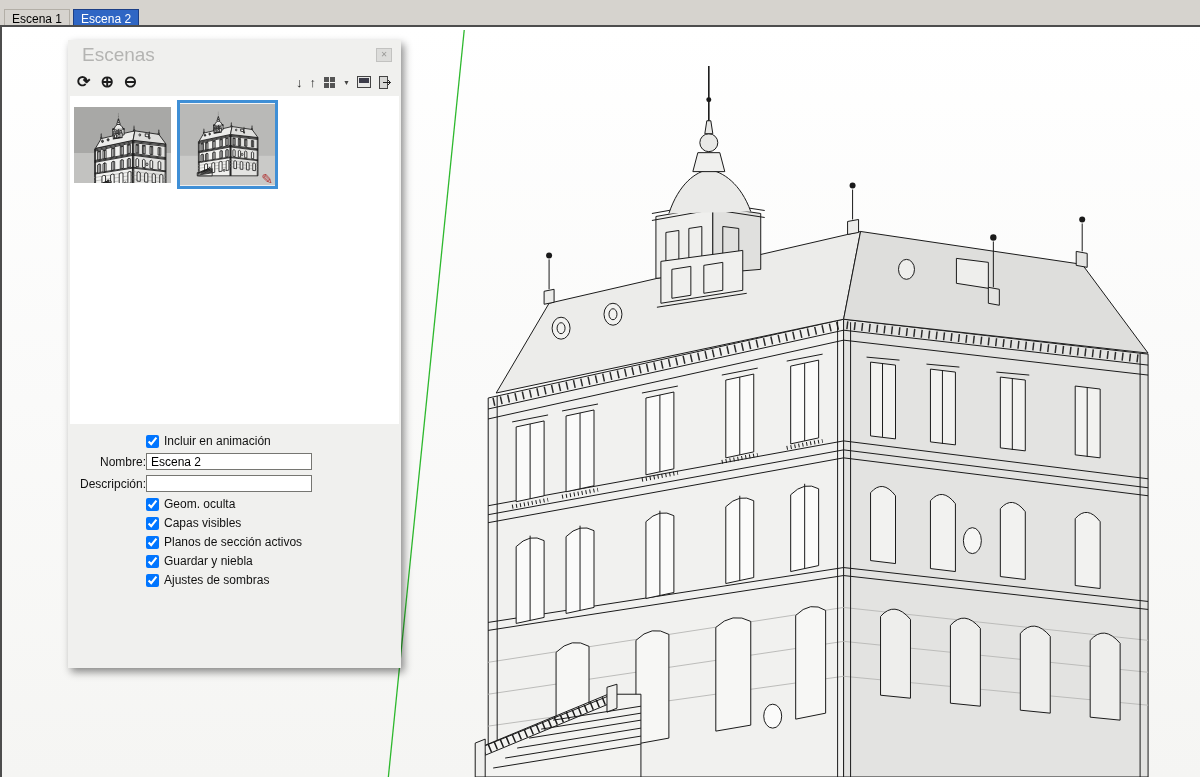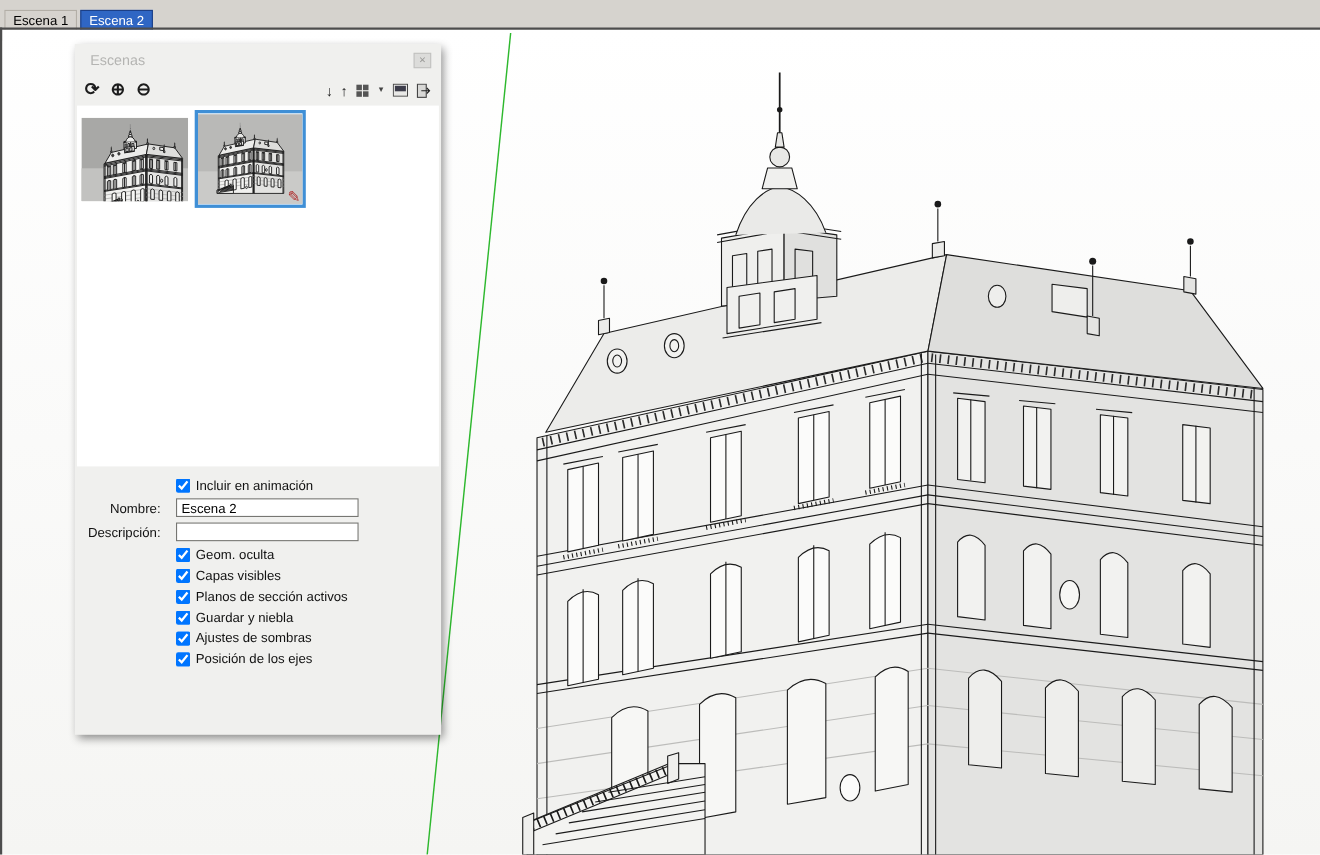--- a/index.html
+++ b/index.html
@@ -31,21 +31,21 @@
   .viewport svg.vp { display:block; width:100%; height:100%; }
 
   
   .panel {
     position:absolute; left:68px; top:40px; width:333px; height:628px;
     background:var(--panel-bg,#f0f0ee); box-shadow:3px 4px 8px rgba(0,0,0,.45);
     font-size:12px; color:#000;
   }
   .panel-title {
     height:30px; line-height:30px; padding-left:14px;
-    color:#b4b4b2; font-size:13px;
+    color:#b4b4b2; font-size:19px;
   }
   .close-btn {
     position:absolute; top:8px; right:9px; width:16px; height:14px;
     background:#dcdcda; border:1px solid #c2c2c0; color:#9a9a98;
     font-size:8px; line-height:12px; text-align:center; cursor:pointer;
   }
   .toolbar { display:flex; align-items:center; height:24px; padding:0 9px; }
   .tb-left  { display:flex; gap:10px; align-items:center; }
   .tb-right { margin-left:auto; display:flex; gap:7px; align-items:center; }
   .icon-btn { cursor:pointer; line-height:1; color:#1c1c1c; font-size:16px; font-weight:bold; }
@@ -63,21 +63,21 @@
   .thumb.selected {
     width:101px; height:89px; border:3px solid var(--selection-border,#3f8fd6);
   }
   .edit-pencil {
     position:absolute; right:2px; bottom:0px;
     color:var(--edit-pencil,#b03030); font-size:14px; line-height:1;
   }
 
   .panel-form { padding-top:8px; }
   .form-row { display:flex; align-items:center; margin-bottom:5px; }
-  .form-label { width:78px; text-align:right; margin-right:14px; color:#111; }
+  .form-label { width:78px; text-align:right; margin-right:0; color:#111; }
   .form-label.top { align-self:flex-start; padding-top:2px; }
   input[type=text] {
     width:166px; height:17px; border:1px solid #767672; background:#fff;
     font-family:inherit; font-size:12px; padding:1px 4px;
   }
   .chk { display:flex; align-items:center; gap:5px; }
   input[type=checkbox] { width:13px; height:13px; margin:0; }
   .chk-label { color:#111; }
 </style>
 </head>
@@ -362,21 +362,14 @@
         <span class="chk-label">Guardar y niebla</span>
       </span>
     </div>
     <div class="form-row">
       <span class="form-label"></span>
       <span class="chk">
         <input type="checkbox" checked="" style="">
         <span class="chk-label">Ajustes de sombras</span>
       </span>
     </div>
-    <div class="form-row">
-      <span class="form-label"></span>
-      <span class="chk">
-        <input type="checkbox" checked="" style="">
-        <span class="chk-label">Posición de los ejes</span>
-      </span>
-    </div>
   </div>
 </div>
 
 </body></html>

